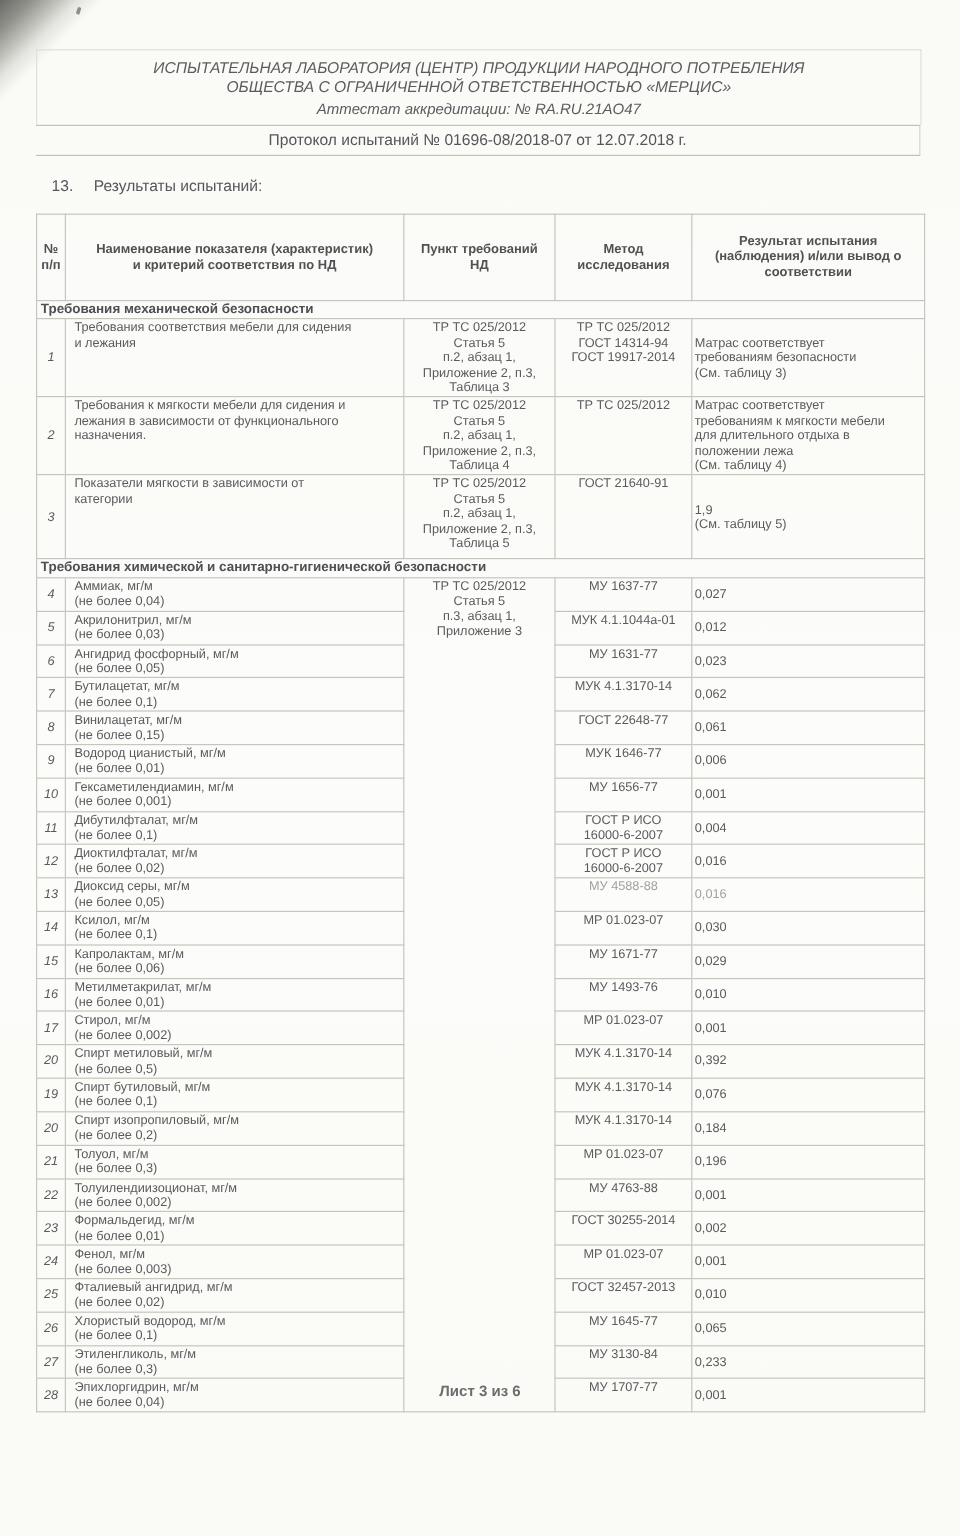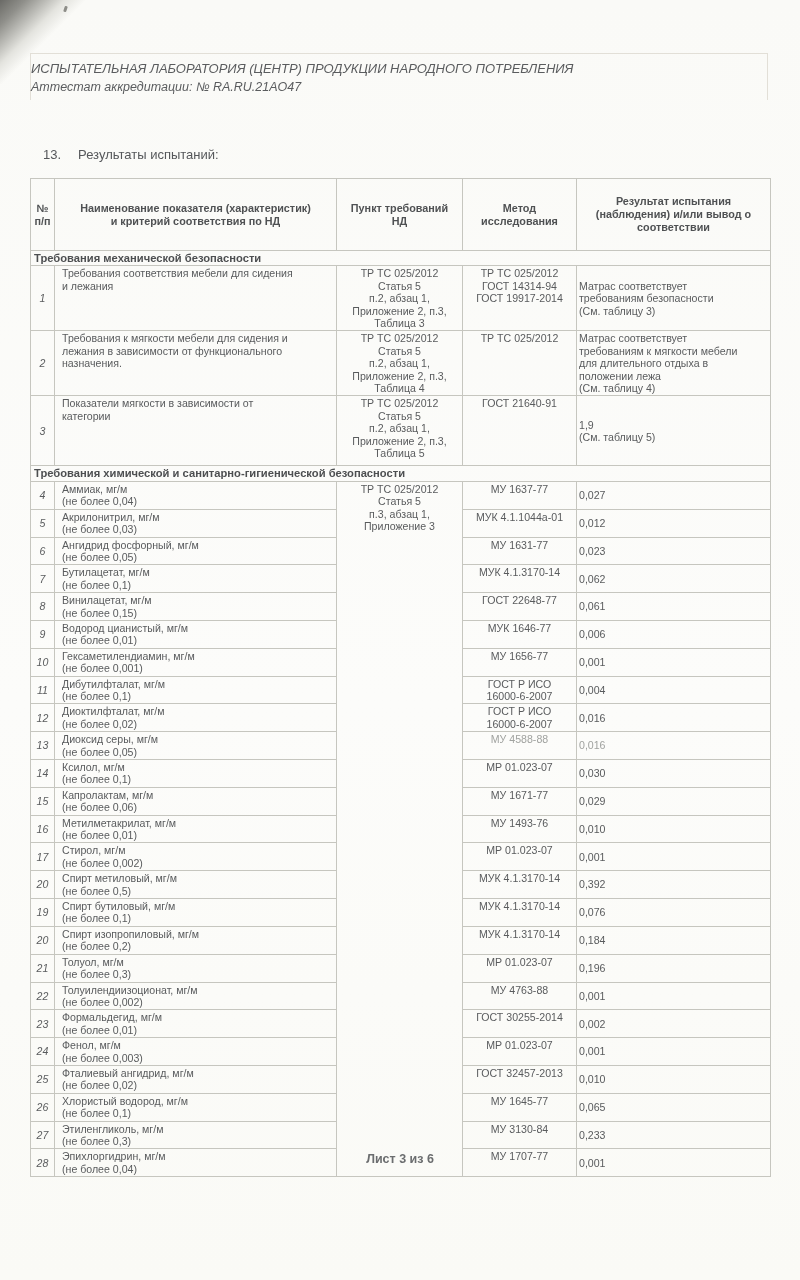--- a/index.html
+++ b/index.html
@@ -16,23 +16,23 @@
   
   .corner-fold {
     position:absolute; top:0; left:0; width:96px; height:84px;
     background:linear-gradient(135deg,#6a6a66 0%,#8f8f8a 14%,#bdbdb8 26%,#e4e4df 36%,rgba(255,255,255,0) 48%);
   }
   .speck {
     position:absolute; top:6px; left:64px; width:3px; height:6px;
     background:#8d8d88; transform:rotate(18deg); border-radius:1px;
   }
   .header-box {
-    position:absolute; left:30px; top:53px; width:736px;
+    position:absolute; left:30px; top:41px; width:736px;
     border:1px solid #e2dfd7; border-bottom:none;
-    text-align:left; font-style:italic; color:#5a5c5e;
+    text-align:center; font-style:italic; color:#5a5c5e;
     padding:7px 0 5px 0;
   }
   .org-line { font-size:13px; line-height:16px; }
   .accred { font-size:12.5px; line-height:15px; margin-top:3px; }
   .protocol-strip {
     position:absolute; left:30px; top:104px; width:736px;
     border-top:1px solid #c2c2bb; border-bottom:1px solid #c2c2bb;
     border-right:1px solid #d8d5cd;
     text-align:center; font-size:13px; color:#54565a; padding:4px 0 5px 0;
   }
@@ -77,23 +77,27 @@
 </head>
 <body>
 
 <div class="page">
 
   <div class="corner-fold"></div>
   <div class="speck"></div>
 
   <div class="header-box">
     <div class="org-line">ИСПЫТАТЕЛЬНАЯ ЛАБОРАТОРИЯ (ЦЕНТР) ПРОДУКЦИИ НАРОДНОГО ПОТРЕБЛЕНИЯ</div>
+    <div class="org-line">ОБЩЕСТВА С ОГРАНИЧЕННОЙ ОТВЕТСТВЕННОСТЬЮ «МЕРЦИС»</div>
     <div class="accred">Аттестат аккредитации: № RA.RU.21AO47</div>
   </div>
 
+  <div class="protocol-strip">
+    <span>Протокол испытаний № 01696-08/2018-07 от 12.07.2018 г.</span>
+  </div>
 
   <div class="results-heading">
     <span class="sec-num">13.</span><span class="sec-title">Результаты испытаний:</span>
   </div>
 
   <table class="results">
     <colgroup>
       <col style="width:24px">
         <col style="width:282px">
         <col style="width:126px">

